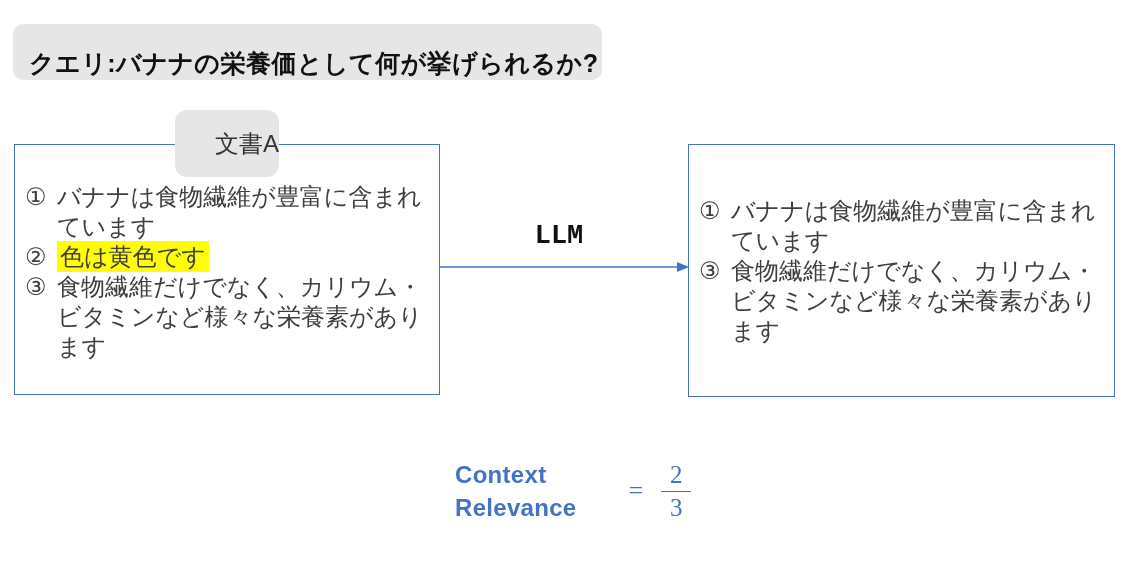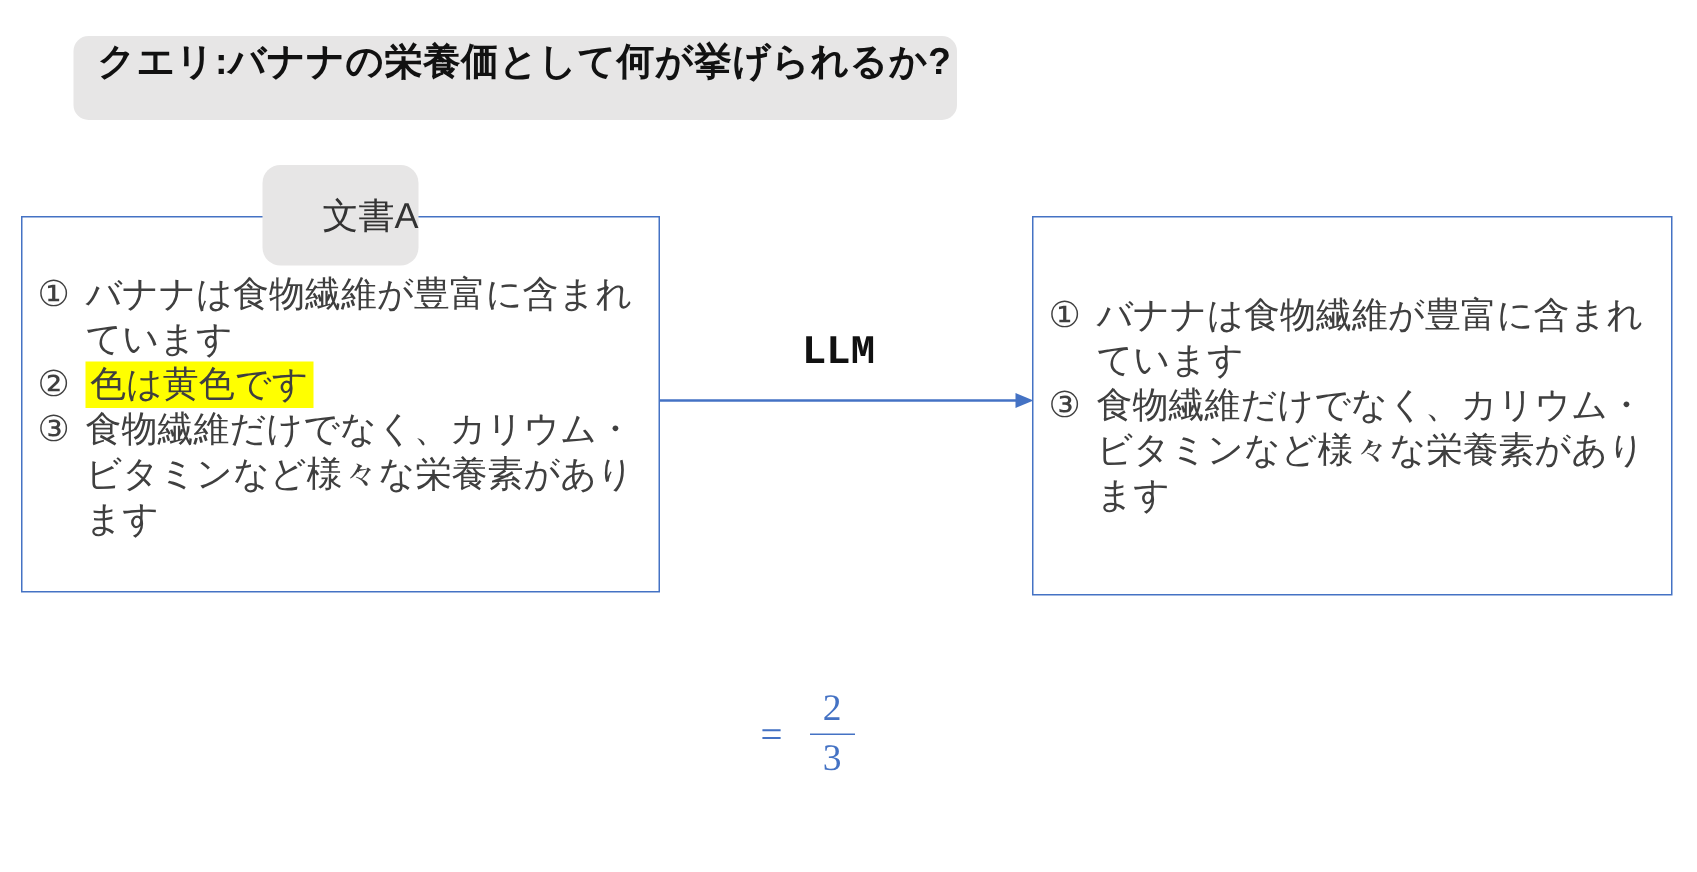--- a/index.html
+++ b/index.html
@@ -17,24 +17,23 @@
   }
 
   
   .query-pill {
     position: absolute;
     left: 13px; top: 24px;
     width: 589px; height: 56px;
     background: #E7E6E6;
     border-radius: 10px;
     display: flex;
-    align-items: flex-start;
+    align-items: flex-end;
     padding-left: 16px;
     box-sizing: border-box;
-    margin-left: 36px;
   }
   .query-pill span {
     font-size: 25px;
     font-weight: bold;
     color: #111111;
     letter-spacing: 0.5px;
     white-space: nowrap;
   }
 
   
@@ -185,20 +184,22 @@
       </div>
       <div class="doc-item">
         <span class="num">③</span>
         <span class="txt">食物繊維だけでなく、カリウム・ビタミンなど様々な栄養素があります</span>
       </div>
     </div>
   </div>
 
   <div class="equation">
     <div class="eq-label">
+      <div>Context</div>
+      <div>Relevance</div>
     </div>
     <div class="eq-equals">=</div>
     <div class="fraction">
       <div class="numer">2</div>
       <div class="denom">3</div>
     </div>
   </div>
 
 
 </div>

